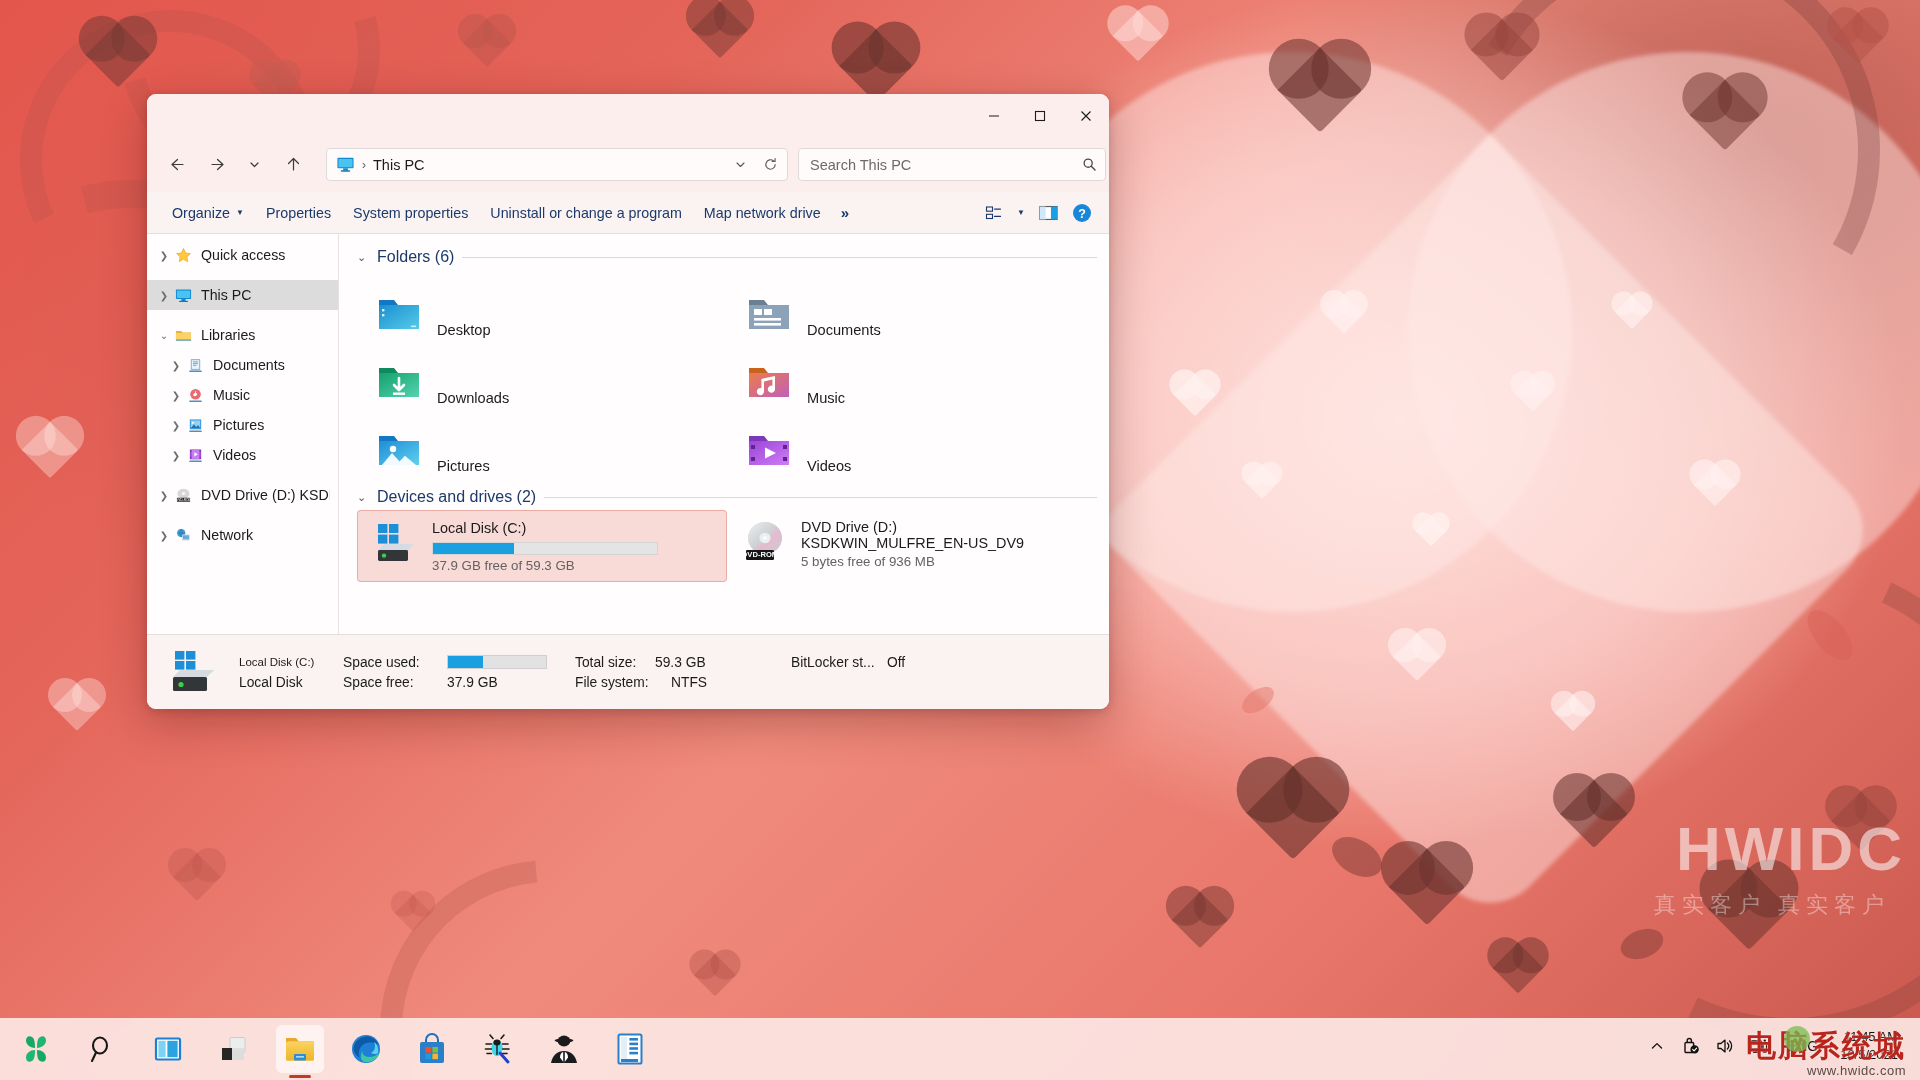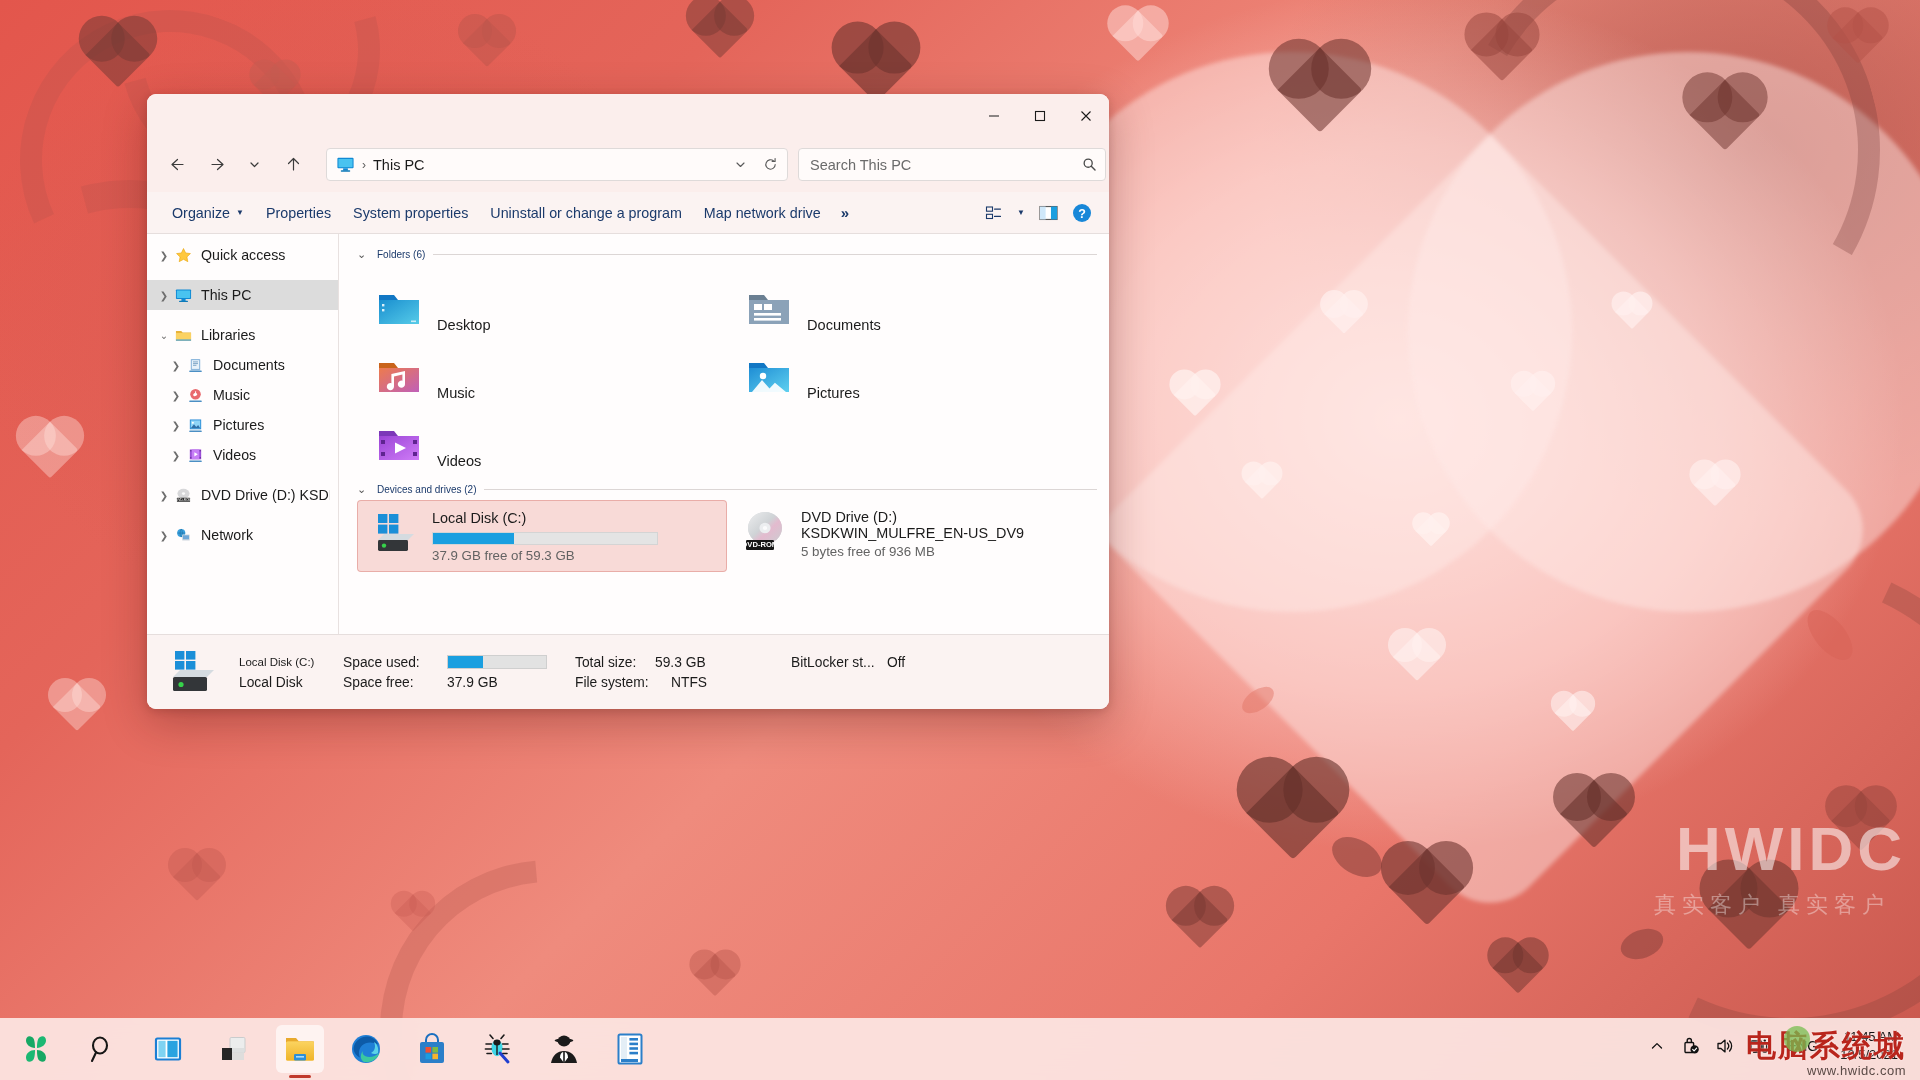--- a/index.html
+++ b/index.html
@@ -209,21 +209,21 @@
   .lvl1 { padding-left: 18px; }
   .gap { height: 10px; }
 
   
   #content { flex: 1; overflow: hidden; padding: 14px 12px 0 18px; background: #fffdfd; }
   .grouphdr {
     display: flex; align-items: center; gap: 8px;
     margin-bottom: 4px;
   }
   .grouphdr .gchev { color: #555; font-size: 11px; width: 12px; }
-  .grouphdr .gtitle { font-size: 10px; color: #1b3a6b; white-space: nowrap; }
+  .grouphdr .gtitle { font-size: 16px; color: #1b3a6b; white-space: nowrap; }
   .grouphdr .gline { flex: 1; height: 1px; background: #dcd6d5; }
 
   .tilegrid { display: grid; grid-template-columns: 1fr 1fr; }
   .folder-tile {
     display: flex; align-items: flex-end; gap: 14px;
     height: 68px; padding-left: 18px; border-radius: 4px;
   }
   .folder-tile .fname { font-size: 14.6px; color: #1b1b1b; }
   .ico48 { width: 48px; height: 48px; flex: none; }
 
@@ -650,20 +650,35 @@
               <path d="M4 10h15l4 5h21v5H4z" fill="#6b7f92"></path>
               <rect x="4" y="15" width="40" height="24" fill="#8ba2b8"></rect>
               <rect x="9" y="19" width="8" height="6" fill="#fff"></rect>
               <rect x="19" y="19" width="8" height="6" fill="#fff"></rect>
               <rect x="9" y="28" width="27" height="2.6" fill="#fff"></rect>
               <rect x="9" y="33" width="27" height="2.6" fill="#fff"></rect>
             </svg>
             <span class="fname">Documents</span>
           </div>
 
+          <div class="folder-tile">
+            <svg class="ico48" viewBox="0 0 48 48">
+              <path d="M4 10h15l4 5h21v5H4z" fill="#0f8a5f"></path>
+              <rect x="4" y="15" width="40" height="24" fill="url(#dgdl)"></rect>
+              <defs>
+                  <linearGradient id="dgdl" x1="0" y1="0" x2="1" y2="1">
+                <stop offset="0" stop-color="#14a16d"></stop>
+                    <stop offset="1" stop-color="#55d3b0"></stop>
+              </linearGradient>
+                </defs>
+              <path d="M24 20v11M19 27l5 5 5-5" stroke="#fff" stroke-width="2.6" fill="none" stroke-linecap="round" stroke-linejoin="round"></path>
+              <rect x="18" y="34.5" width="12" height="2.4" fill="#fff"></rect>
+            </svg>
+            <span class="fname">Downloads</span>
+          </div>
 
           <div class="folder-tile">
             <svg class="ico48" viewBox="0 0 48 48">
               <path d="M4 10h15l4 5h21v5H4z" fill="#c9631a"></path>
               <rect x="4" y="15" width="40" height="24" fill="url(#dgm)"></rect>
               <defs>
                   <linearGradient id="dgm" x1="0" y1="0" x2="1" y2="1">
                 <stop offset="0" stop-color="#ed7b4d"></stop>
                     <stop offset="1" stop-color="#c060b8"></stop>
               </linearGradient>

